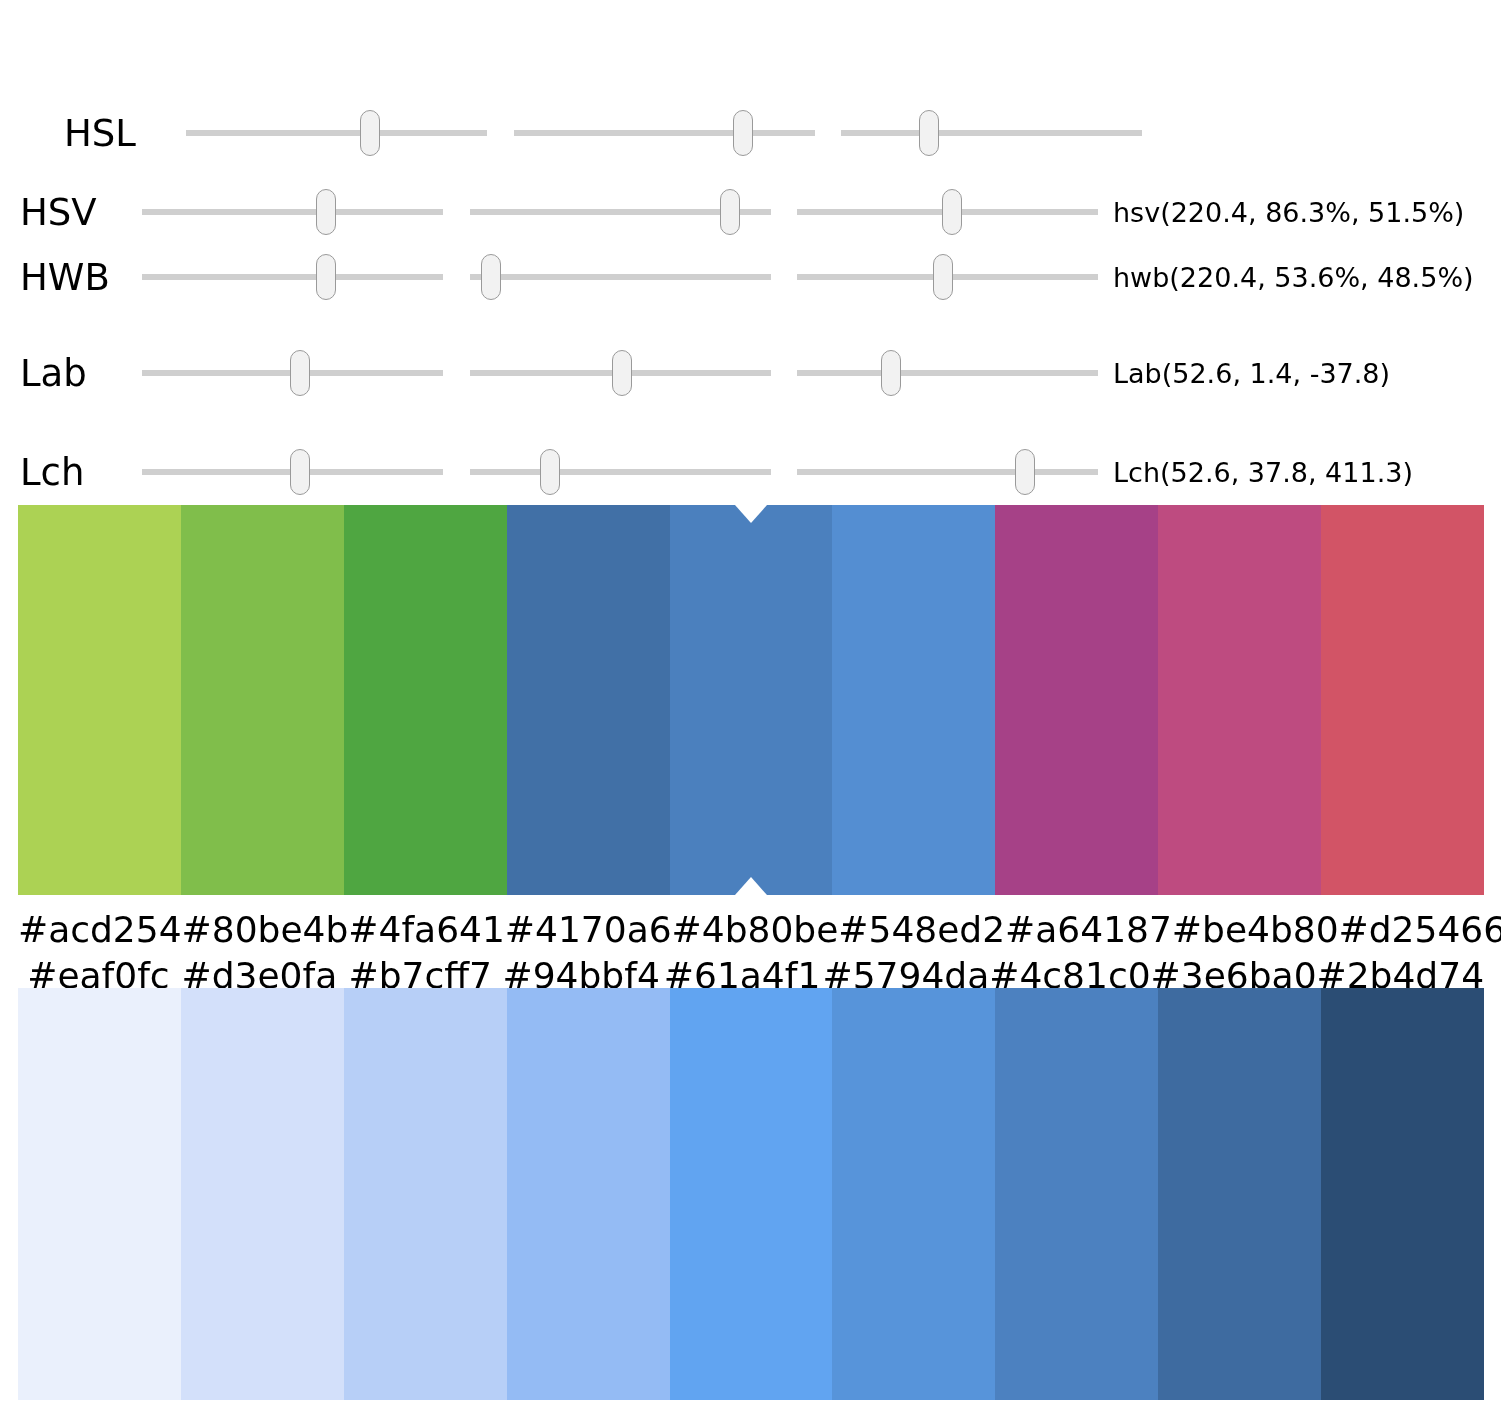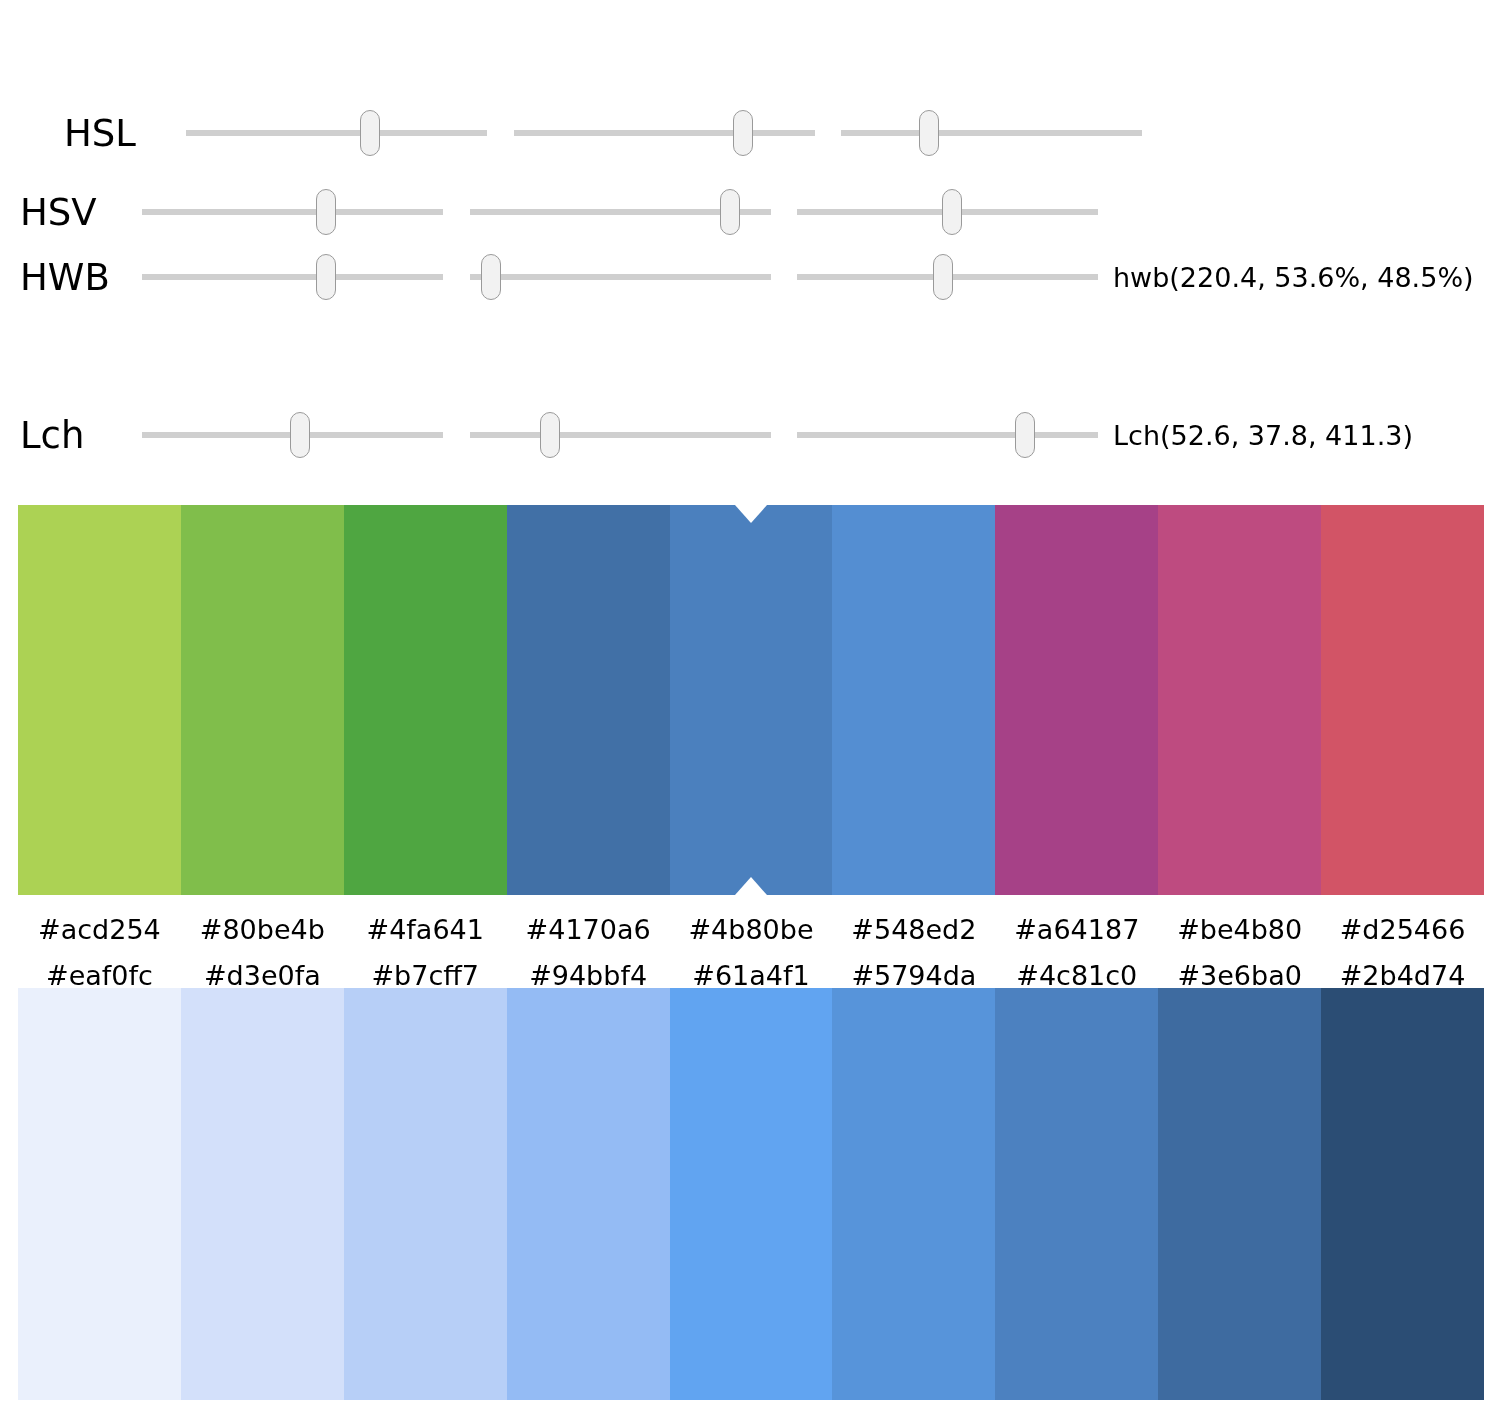--- a/index.html
+++ b/index.html
@@ -123,21 +123,21 @@
     position: absolute;
     left: 18px;
     width: 1466px;
     display: flex;
   }
   #hex-row-palette { top: 908px; height: 44px; }
   #hex-row-scale   { top: 954px; height: 44px; }
   .hex-cell {
     flex: 1 1 0;
     text-align: center;
-    font-size: 27px;
+    font-size: 36px;
     color: #000000;
     line-height: 44px;
     white-space: nowrap;
   }
 </style>
 </head>
 <body>
 
 <div id="slider-panel">
     <div class="slider-row" style="top: 93px; margin-left: 44px;">
@@ -162,38 +162,55 @@
         <div class="track-handle" style="left: 61.2%;"></div>
       </div>
       <div class="track-wrap t1">
         <div class="track-line"></div>
         <div class="track-handle" style="left: 86.3%;"></div>
       </div>
       <div class="track-wrap t2">
         <div class="track-line"></div>
         <div class="track-handle" style="left: 51.5%;"></div>
       </div>
+      <div class="value-label">hsv(220.4, 86.3%, 51.5%)</div>
     </div>
     <div class="slider-row" style="top: 237px;">
       <div class="row-label">HWB</div>
       <div class="track-wrap t0">
         <div class="track-line"></div>
         <div class="track-handle" style="left: 61.2%;"></div>
       </div>
       <div class="track-wrap t1">
         <div class="track-line"></div>
         <div class="track-handle" style="left: 7%;"></div>
       </div>
       <div class="track-wrap t2">
         <div class="track-line"></div>
         <div class="track-handle" style="left: 48.5%;"></div>
       </div>
       <div class="value-label">hwb(220.4, 53.6%, 48.5%)</div>
     </div>
-    <div class="slider-row" style="top: 395px;">
+    <div class="slider-row" style="top: 333px;">
+      <div class="row-label">Lab</div>
+      <div class="track-wrap t0">
+        <div class="track-line"></div>
+        <div class="track-handle" style="left: 52.6%;"></div>
+      </div>
+      <div class="track-wrap t1">
+        <div class="track-line"></div>
+        <div class="track-handle" style="left: 50.6%;"></div>
+      </div>
+      <div class="track-wrap t2">
+        <div class="track-line"></div>
+        <div class="track-handle" style="left: 31.1%;"></div>
+      </div>
+      <div class="value-label">Lab(52.6, 1.4, -37.8)</div>
+    </div>
+    <div class="slider-row" style="top: 432px;">
       <div class="row-label">Lch</div>
       <div class="track-wrap t0">
         <div class="track-line"></div>
         <div class="track-handle" style="left: 52.6%;"></div>
       </div>
       <div class="track-wrap t1">
         <div class="track-line"></div>
         <div class="track-handle" style="left: 26.5%;"></div>
       </div>
       <div class="track-wrap t2">

